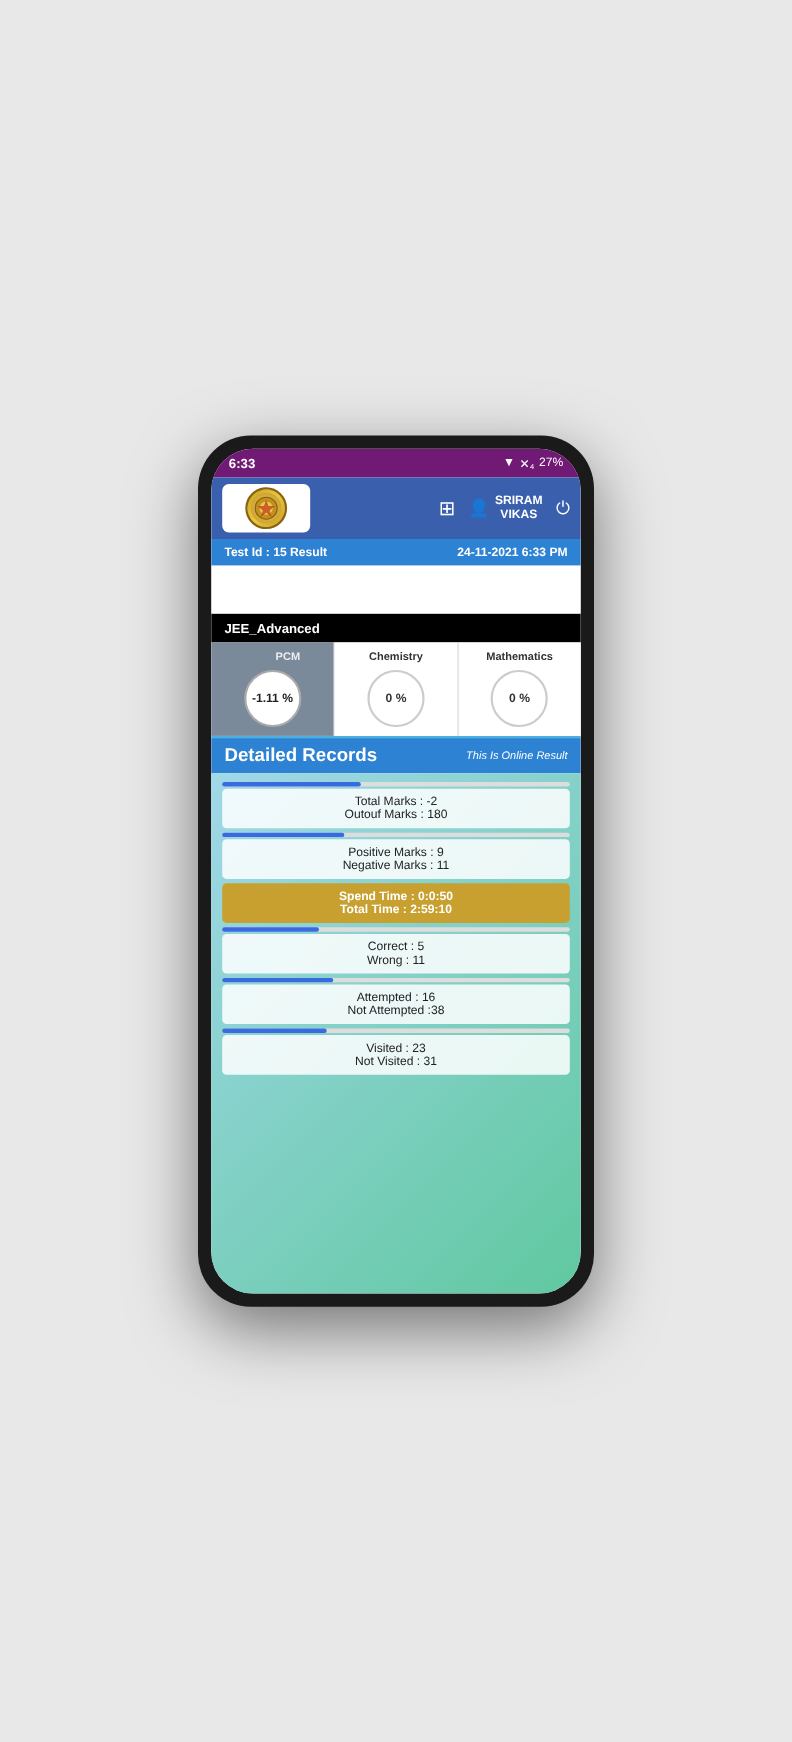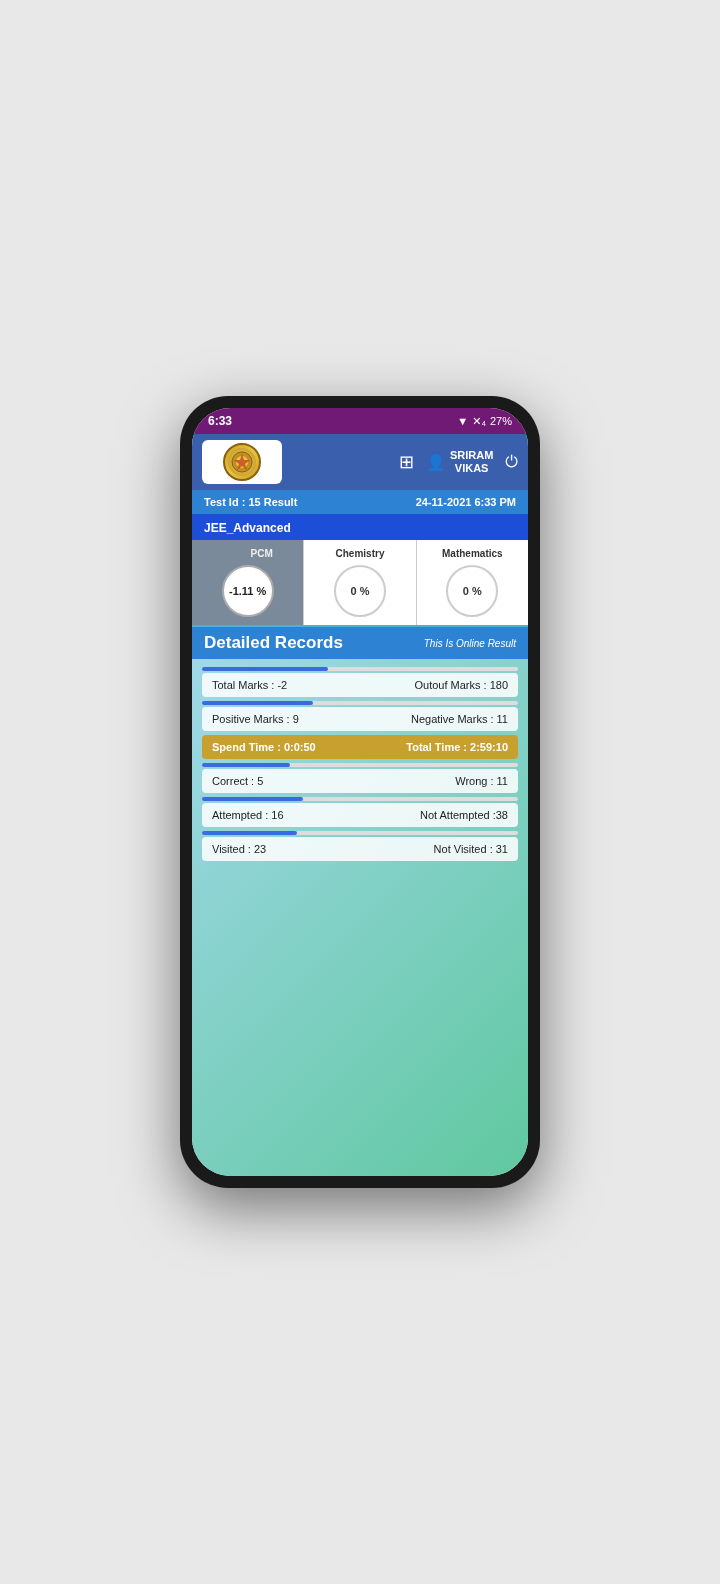--- a/index.html
+++ b/index.html
@@ -141,23 +141,24 @@
       flex-shrink: 0;
     }
     .test-info-text {
       color: white;
       font-size: 11px;
       font-weight: bold;
     }
 
     
     .jee-bar {
-      background: #1d4ed8;
+      background: #000000;
       padding: 4px 12px;
       flex-shrink: 0;
+      margin-top: 44px;
     }
     .jee-bar-text {
       color: white;
       font-size: 12px;
       font-weight: bold;
     }
 
     
     .subject-tabs {
       display: flex;
@@ -236,22 +237,22 @@
       flex-direction: column;
       gap: 4px;
       overflow-y: auto;
     }
 
     .record-row {
       background: rgba(255,255,255,0.85);
       border-radius: 4px;
       padding: 6px 10px;
       display: flex;
-      justify-content: space-between;
-      align-items: center;
+      align-items: center;
+      flex-direction: column;
     }
     .record-row.gold {
       background: #c8a030;
     }
     .record-text {
       font-size: 11px;
       color: #222;
       font-weight: 500;
     }
     .record-row.gold .record-text {

